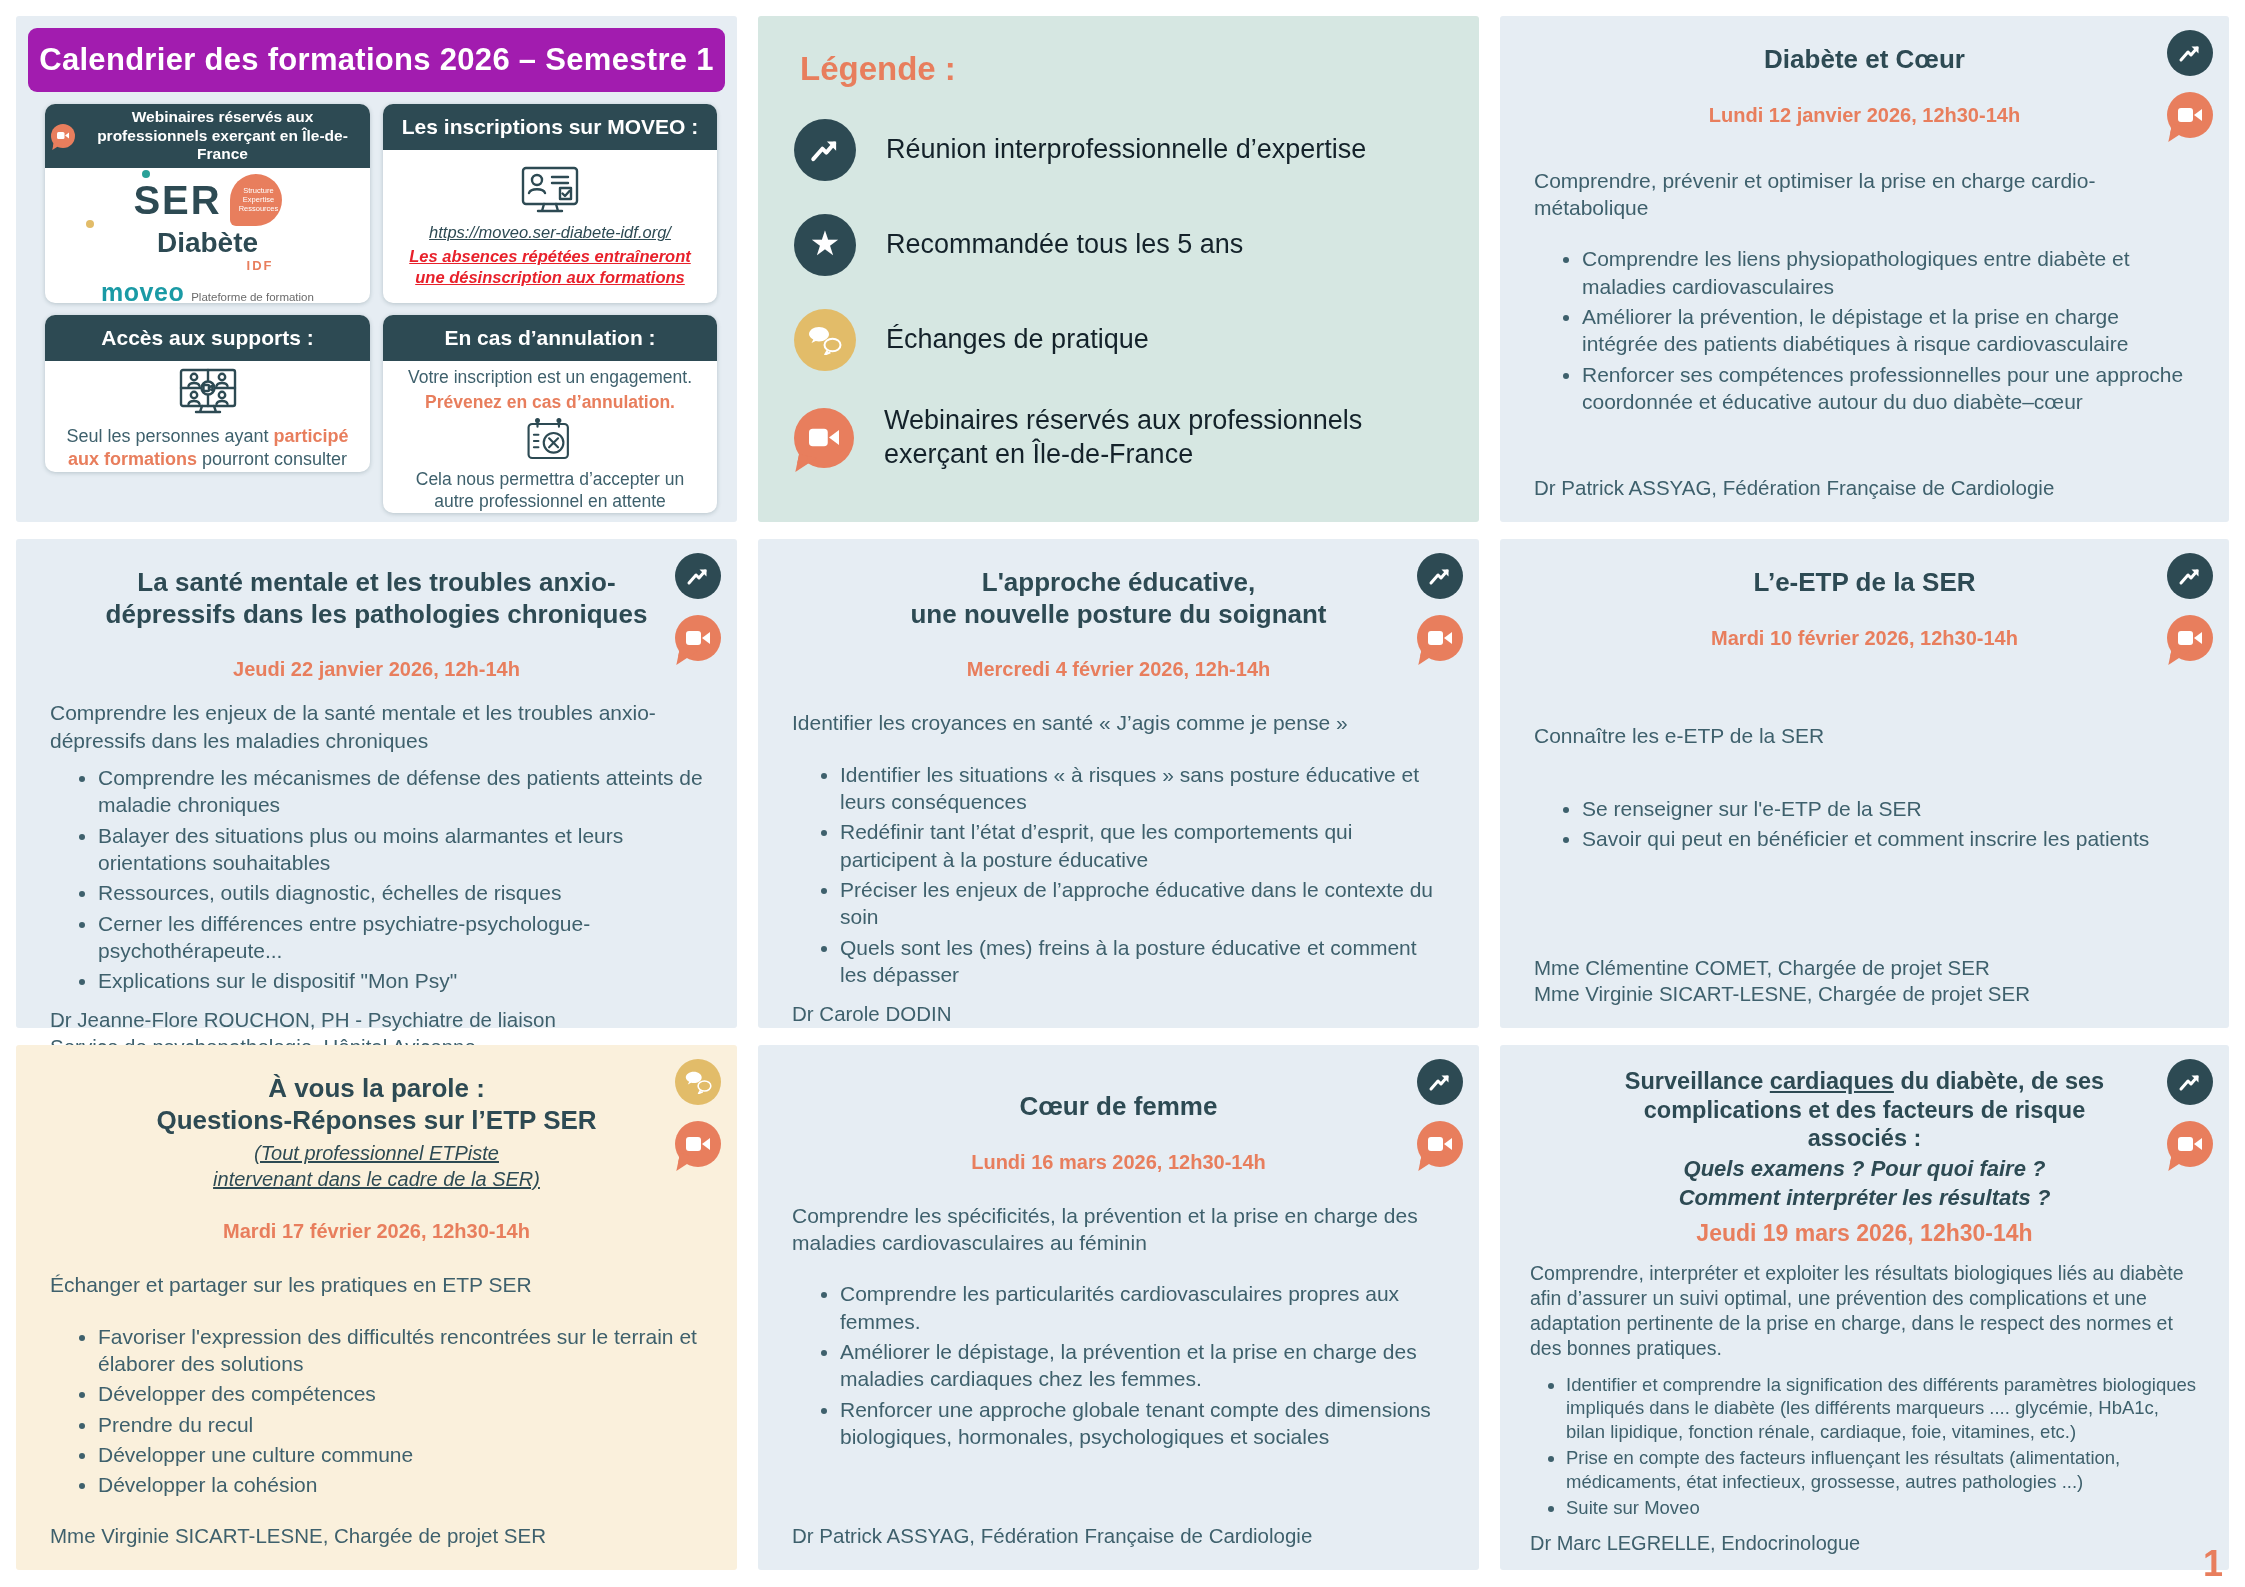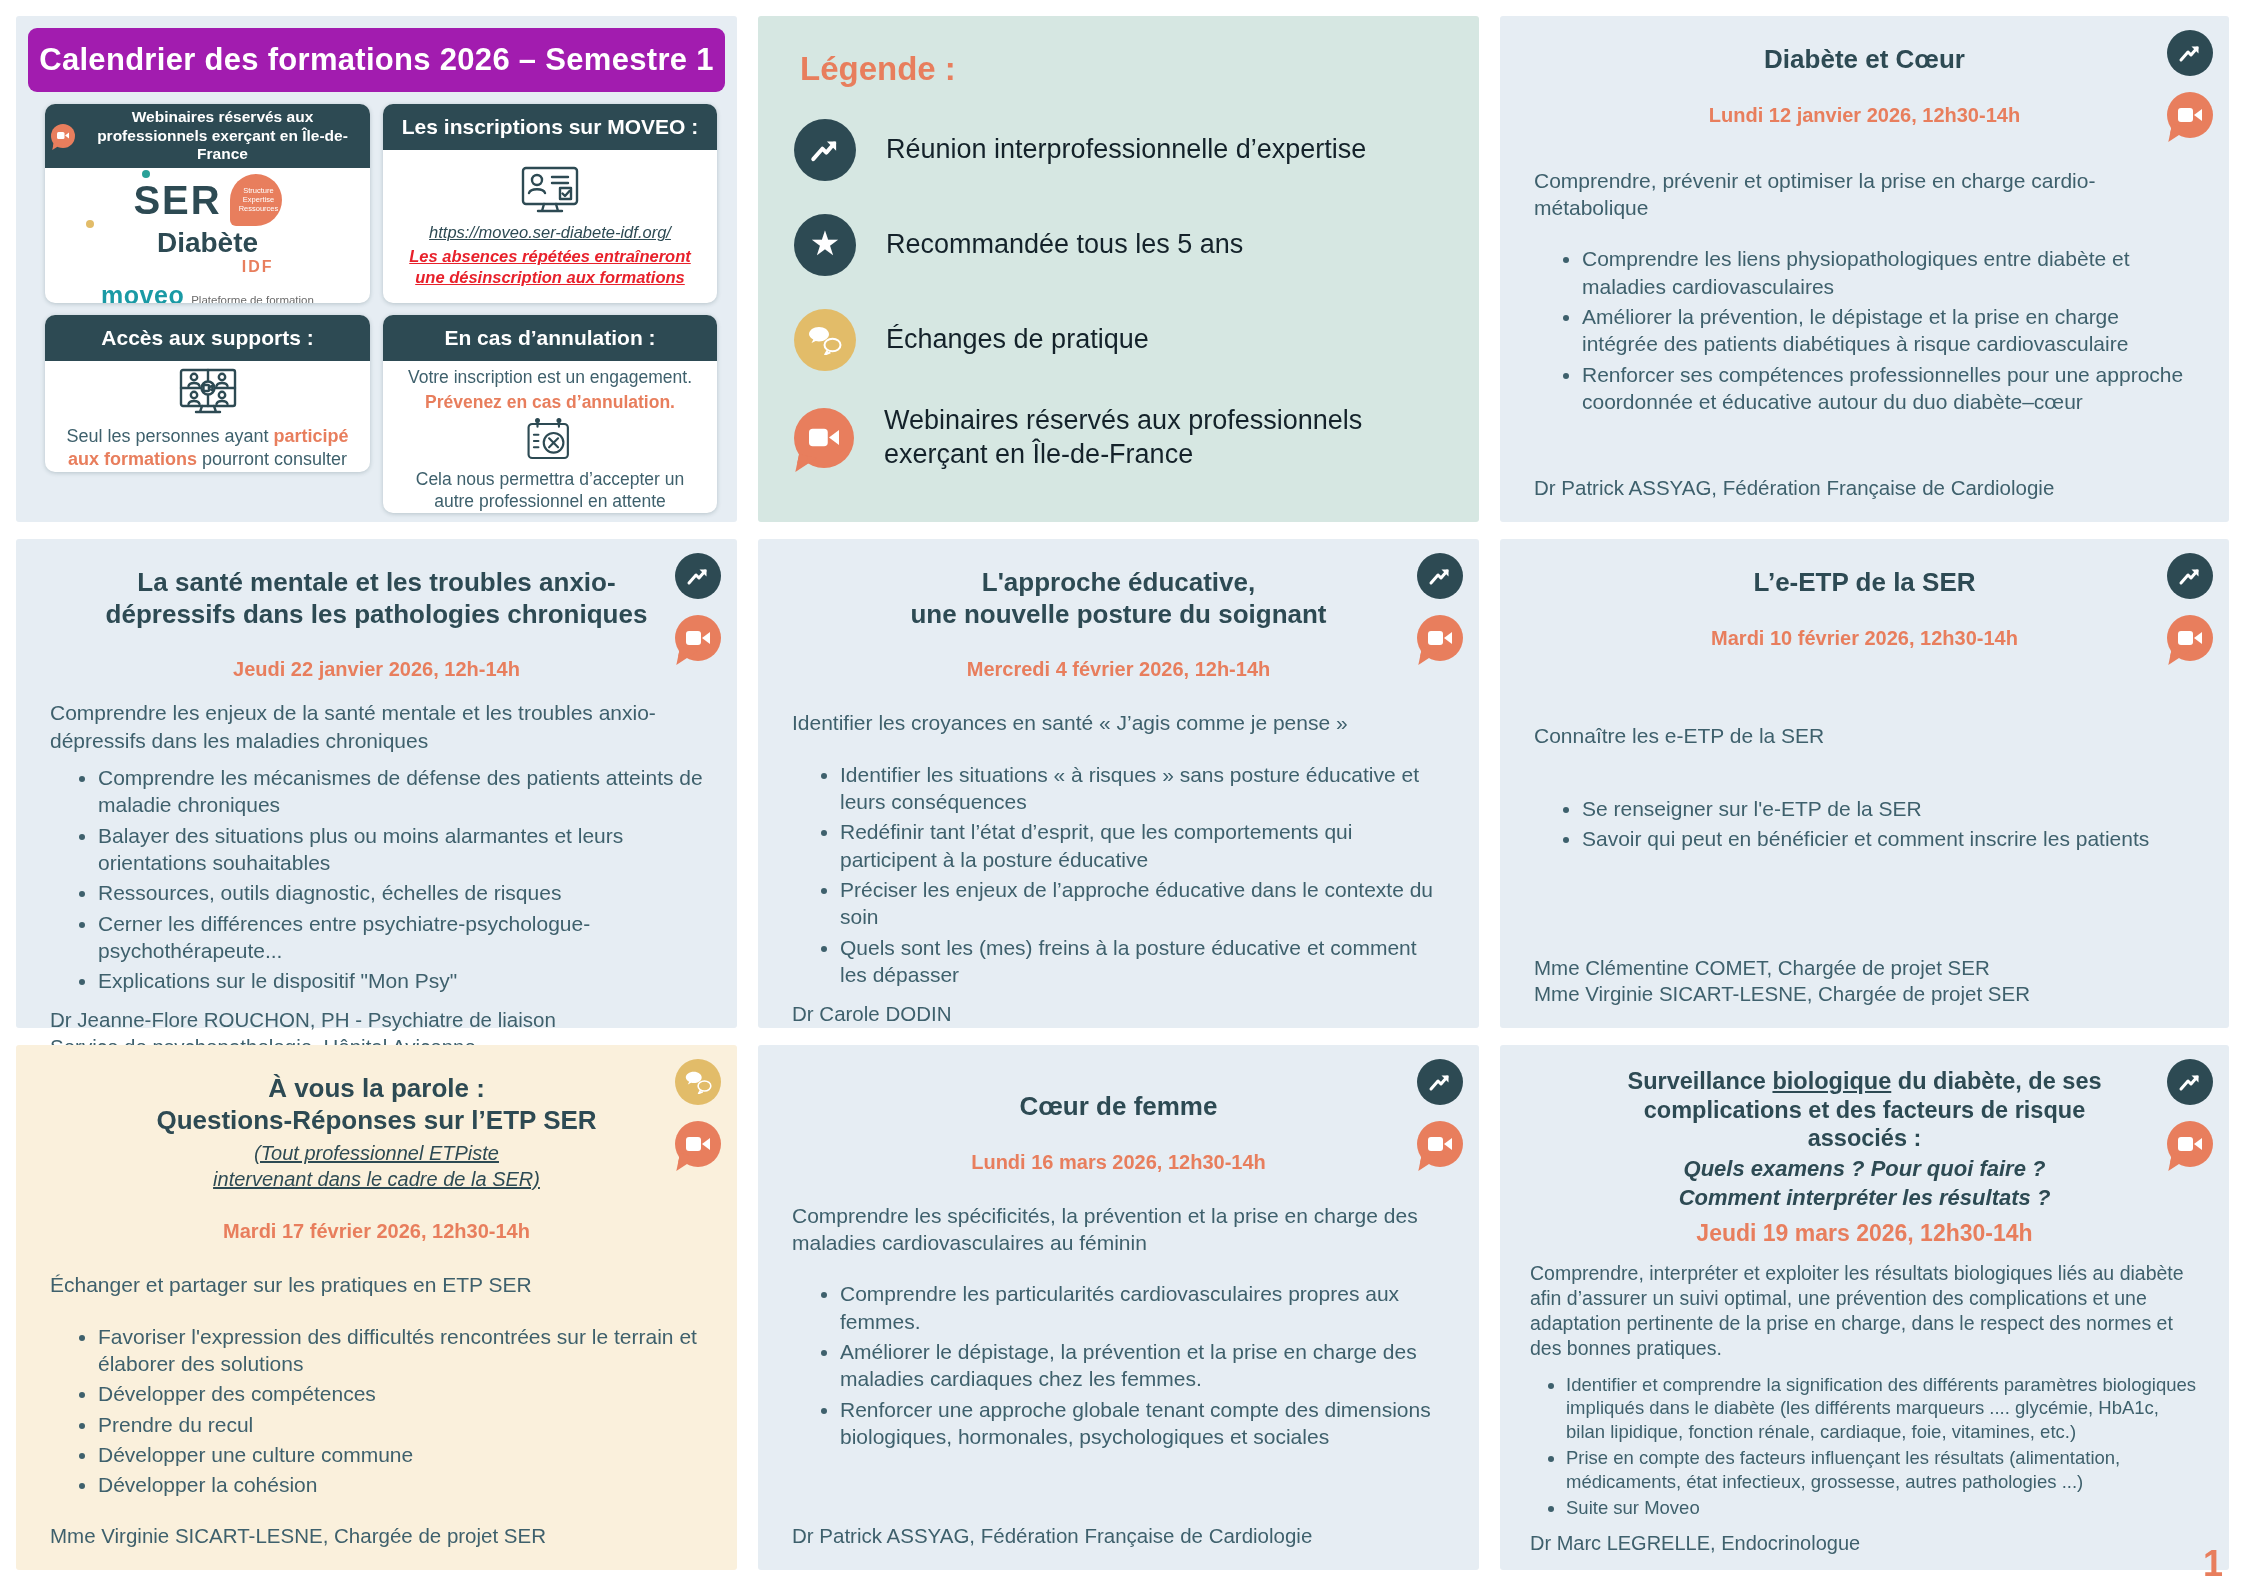--- a/index.html
+++ b/index.html
@@ -42,21 +42,21 @@
   .ser-logo{width:220px;margin:0 auto;line-height:1;}
   .ser-row{position:relative;display:flex;align-items:center;justify-content:center;gap:8px;}
   .ser-word{font-size:40px;font-weight:800;color:#2d4a53;letter-spacing:2px;position:relative;}
   .dot{position:absolute;border-radius:50%;}
   .dot-teal{width:8px;height:8px;background:#2aa198;top:-4px;left:44px;}
   .dot-gold{width:8px;height:8px;background:#e2bc69;bottom:-2px;left:-12px;}
   .ser-badge{width:52px;height:52px;background:#e87e5d;border-radius:50% 50% 50% 6px;
              color:#fff;font-size:7.5px;line-height:1.25;display:flex;flex-direction:column;
              align-items:flex-start;justify-content:center;padding-left:9px;box-sizing:border-box;}
   .ser-diabete{font-size:28px;font-weight:800;color:#2d4a53;margin-top:3px;text-align:center;}
-  .ser-idf{font-size:16px;font-weight:700;color:#e87e5d;letter-spacing:2px;text-align:right;
+  .ser-idf{font-size:13px;font-weight:700;color:#e87e5d;letter-spacing:2px;text-align:right;
            padding-right:44px;margin-top:2px;}
   .moveo-row{display:flex;align-items:baseline;justify-content:center;gap:7px;margin-top:8px;}
   .moveo{font-size:25px;font-weight:800;color:#1a9aa5;letter-spacing:.5px;}
   .moveo-sub{font-size:11.5px;color:#6b6b6b;}
 
   
   .legend{background:#d6e7e2;padding:30px 36px;box-sizing:border-box;
           display:flex;flex-direction:column;}
   .legend-title{color:#e87e5d;font-size:33px;font-weight:700;margin:4px 0 10px 6px;}
   .legend-items{flex:1;display:flex;flex-direction:column;justify-content:space-around;padding:4px 0;}
@@ -449,21 +449,21 @@
             <path d="M14.5 6.5 H21.5 V13.5 Z" fill="#fff"></path>
           </svg>
       </span>
       <span class="bubble-icon bubble-sm">
         <svg width="24" height="18" viewBox="0 0 24 18">
             <rect x="0" y="2" width="15" height="14" rx="3" fill="#fff"></rect>
             <path d="M16 9 L24 3 V15 Z" fill="#fff"></path>
           </svg>
       </span>
     </div>
-    <h2 class="card-title pl"><span>Surveillance </span><span class="underline">biologique</span><span> du diabète, de ses
+    <h2 class="card-title pl"><span>Surveillance </span><span class="underline">cardiaques</span><span> du diabète, de ses
 complications et des facteurs de risque associés :</span></h2>
     <div class="card-subtitle b-italic pl">Quels examens ? Pour quoi faire ?
 Comment interpréter les résultats ?</div>
     <div class="card-date">Jeudi 19 mars 2026, 12h30-14h</div>
     <p class="intro">Comprendre, interpréter et exploiter les résultats biologiques liés au diabète afin d’assurer un suivi optimal, une prévention des complications et une adaptation pertinente de la prise en charge, dans le respect des normes et des bonnes pratiques.</p>
     <ul class="bullets">
       <li>Identifier et comprendre la signification des différents paramètres biologiques impliqués dans le diabète (les différents marqueurs .... glycémie, HbA1c, bilan lipidique, fonction rénale, cardiaque, foie, vitamines, etc.)</li>
       <li>Prise en compte des facteurs influençant les résultats (alimentation, médicaments, état infectieux, grossesse, autres pathologies ...)</li>
       <li>Suite sur Moveo</li>
     </ul>

